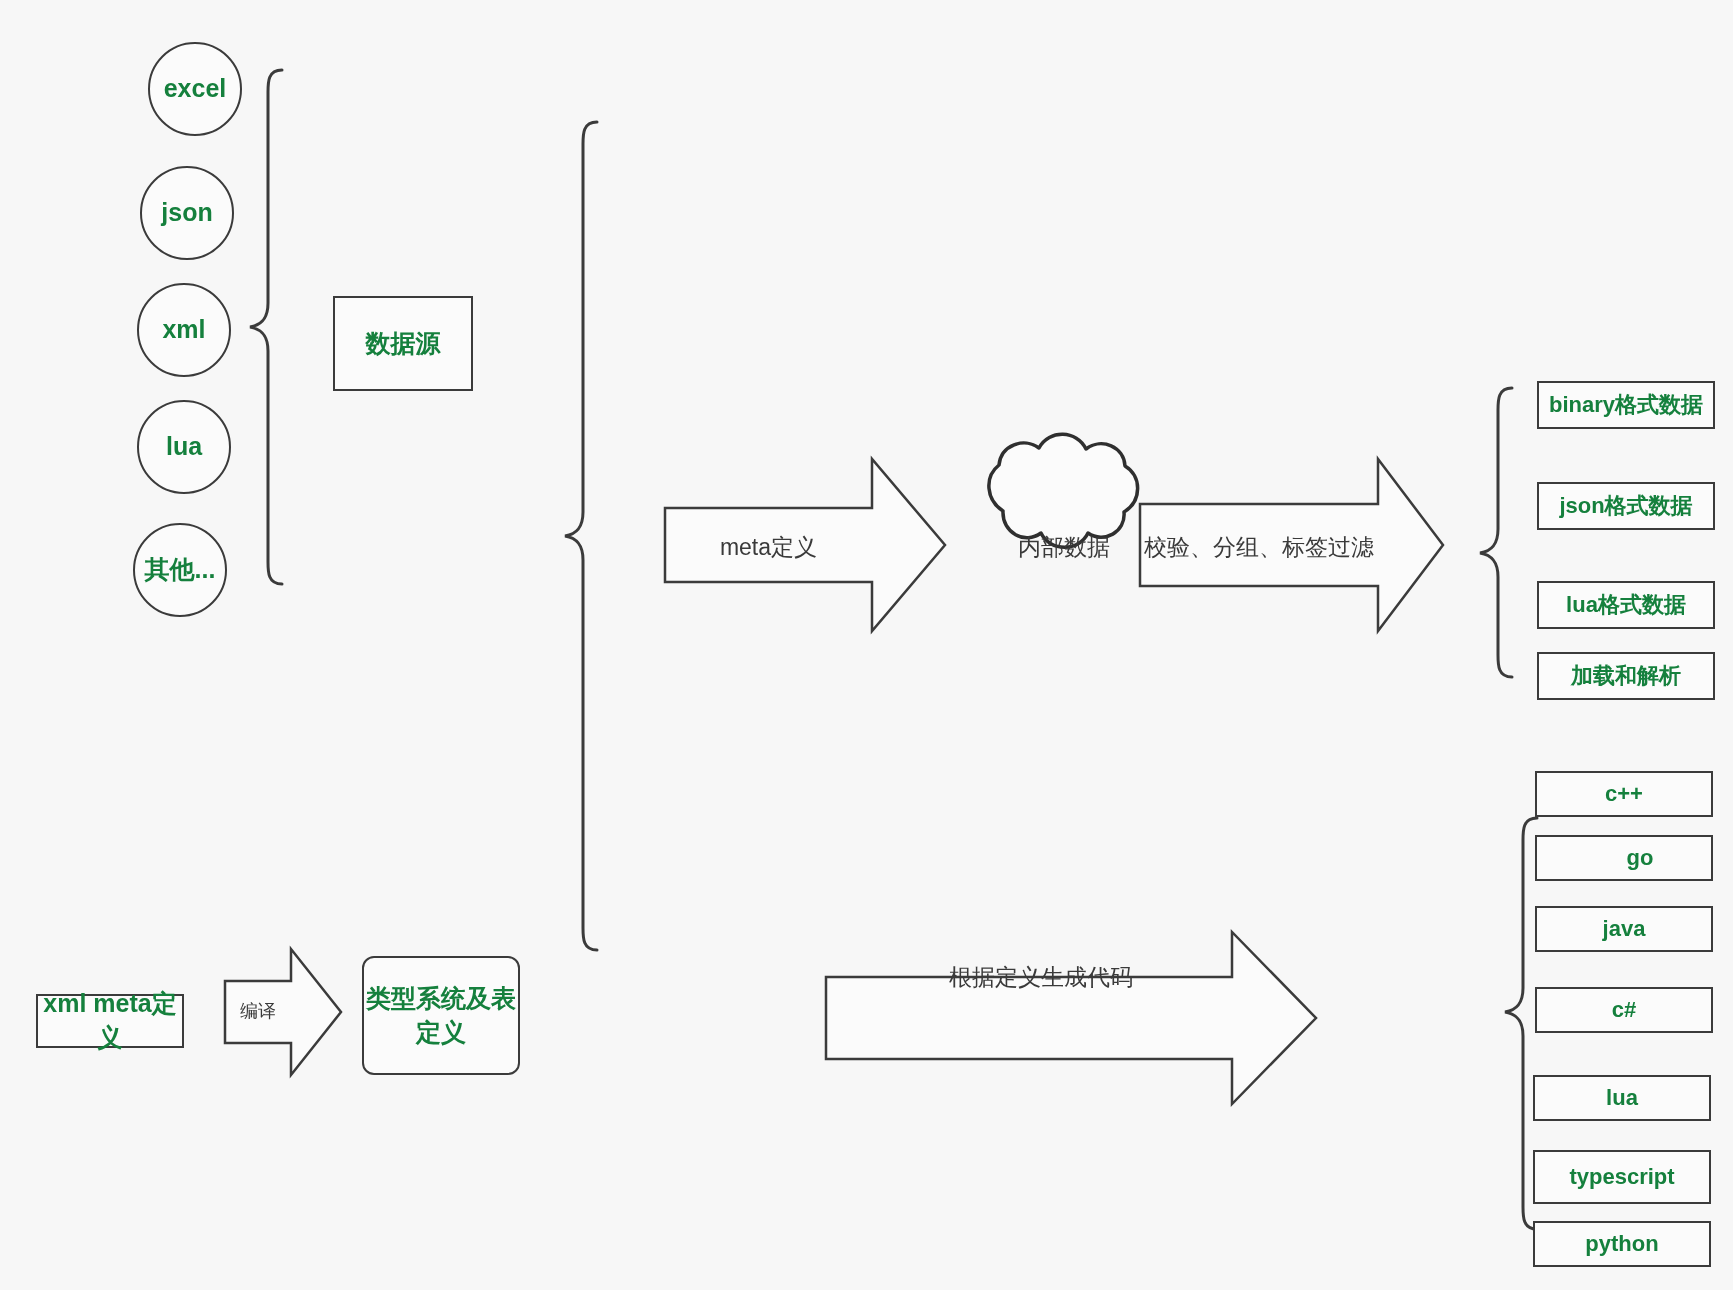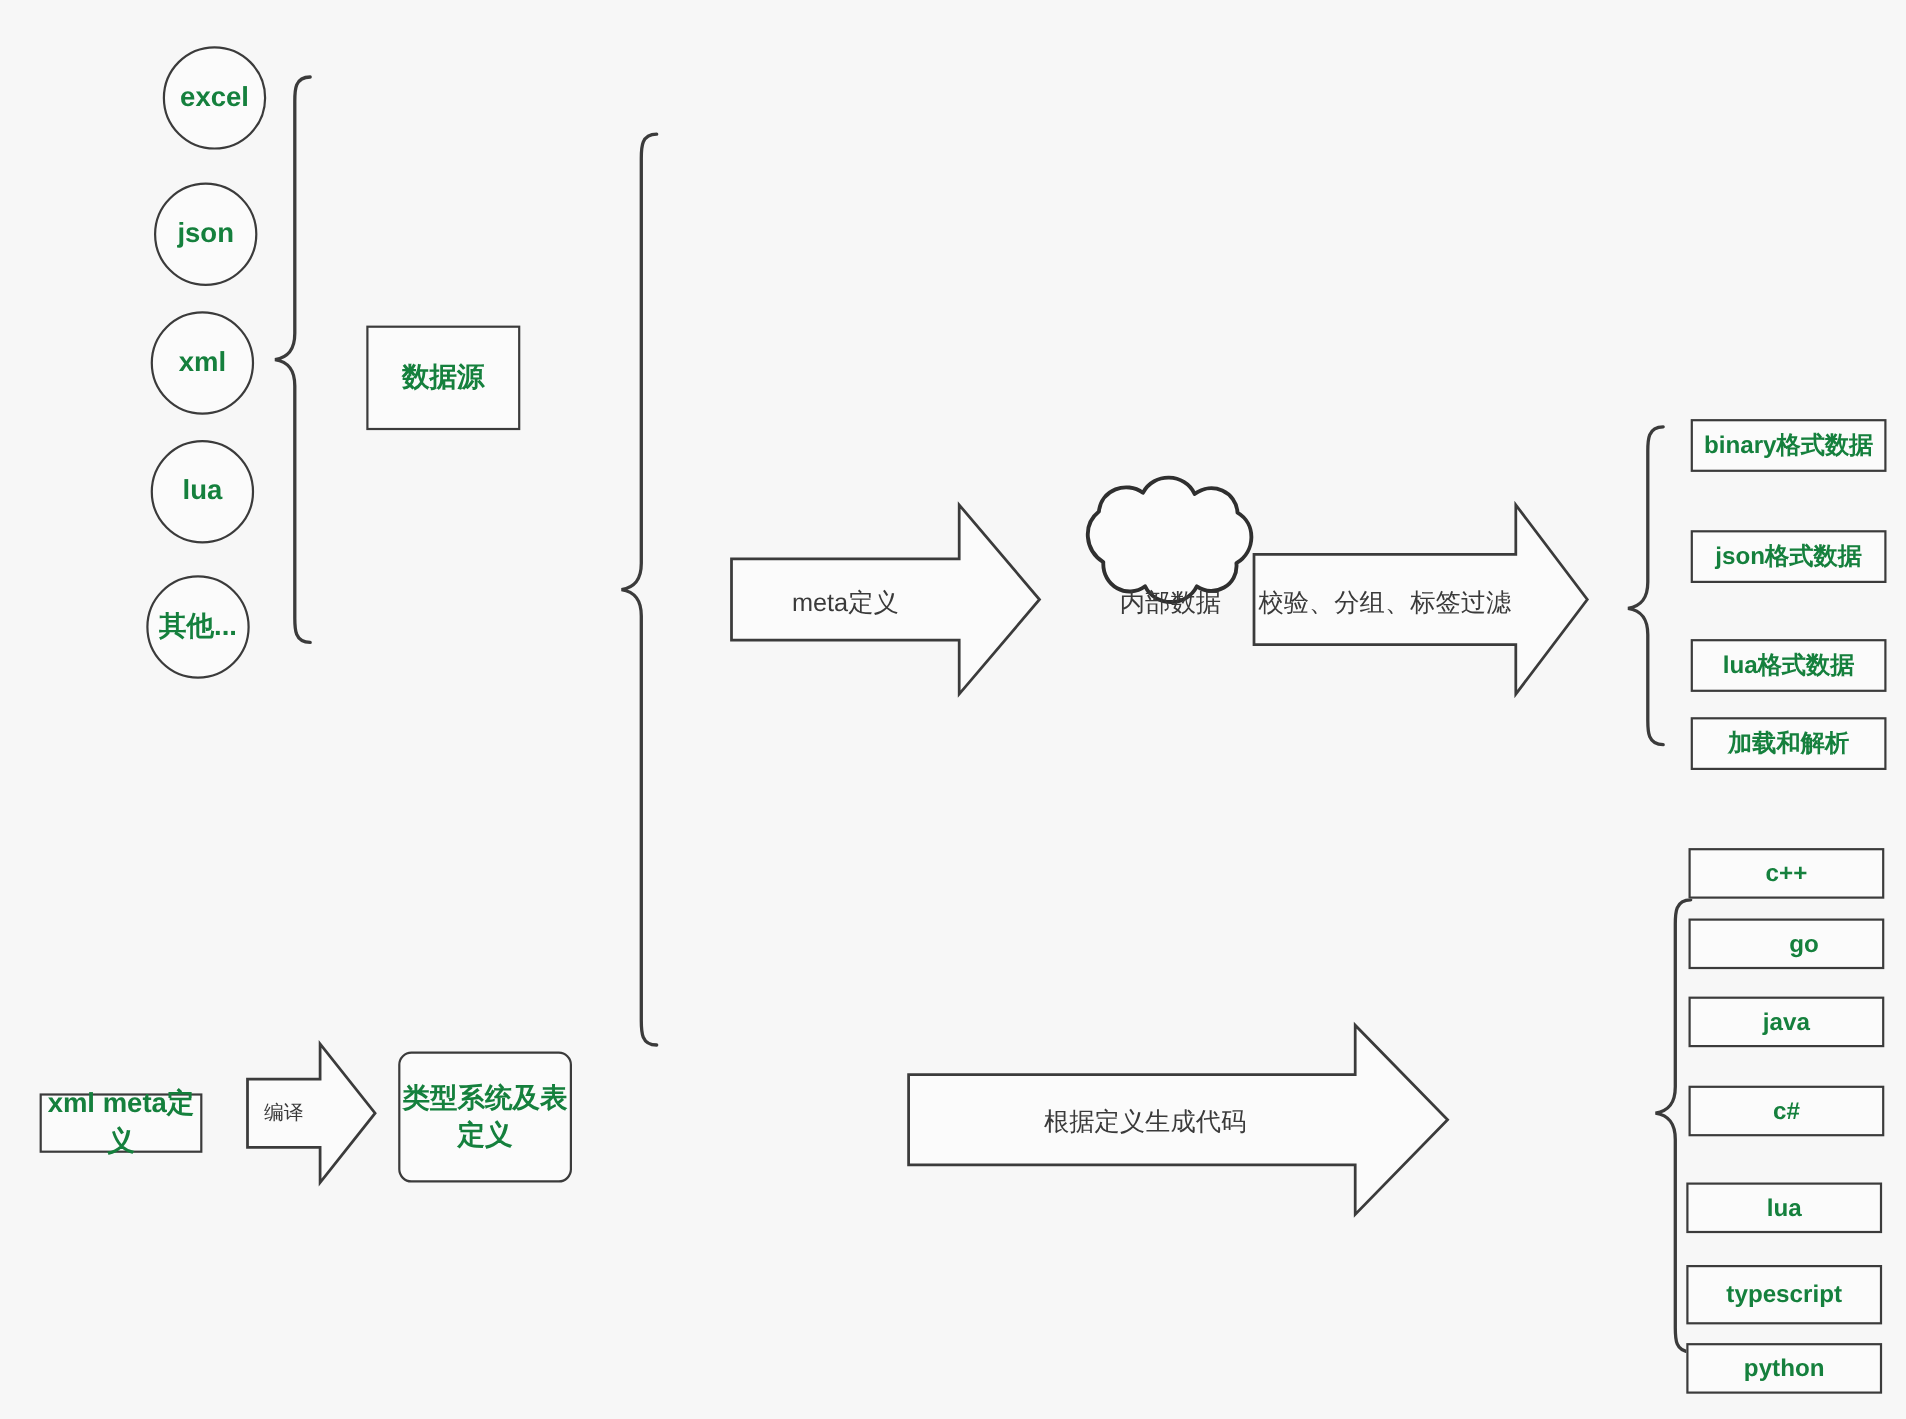--- a/index.html
+++ b/index.html
@@ -139,21 +139,21 @@
 </div>
 
 <div class="arrow-label" style="left:665px; top:532px; width:207px;">meta定义</div>
 
 <div class="arrow-label" style="left:1000px; top:532px; width:128px;">内部数据</div>
 
 <div class="arrow-label" style="left:1140px; top:532px; width:238px;">校验、分组、标签过滤</div>
 
 <div class="arrow-label" style="left:225px; top:999px; width:66px; font-size:18px;">编译</div>
 
-<div class="arrow-label" style="left:826px; top:1004px; width:406px;padding-left:12px;">根据定义生成代码</div>
+<div class="arrow-label" style="left:826px; top:962px; width:406px;padding-left:12px;">根据定义生成代码</div>
 
 <div class="node rect small-box" style="left:1537px; top:381px; width:178px; height:48px;">
   <span>binary格式数据</span>
 </div>
 <div class="node rect small-box" style="left:1537px; top:482px; width:178px; height:48px;">
   <span>json格式数据</span>
 </div>
 <div class="node rect small-box" style="left:1537px; top:581px; width:178px; height:48px;">
   <span>lua格式数据</span>
 </div>

